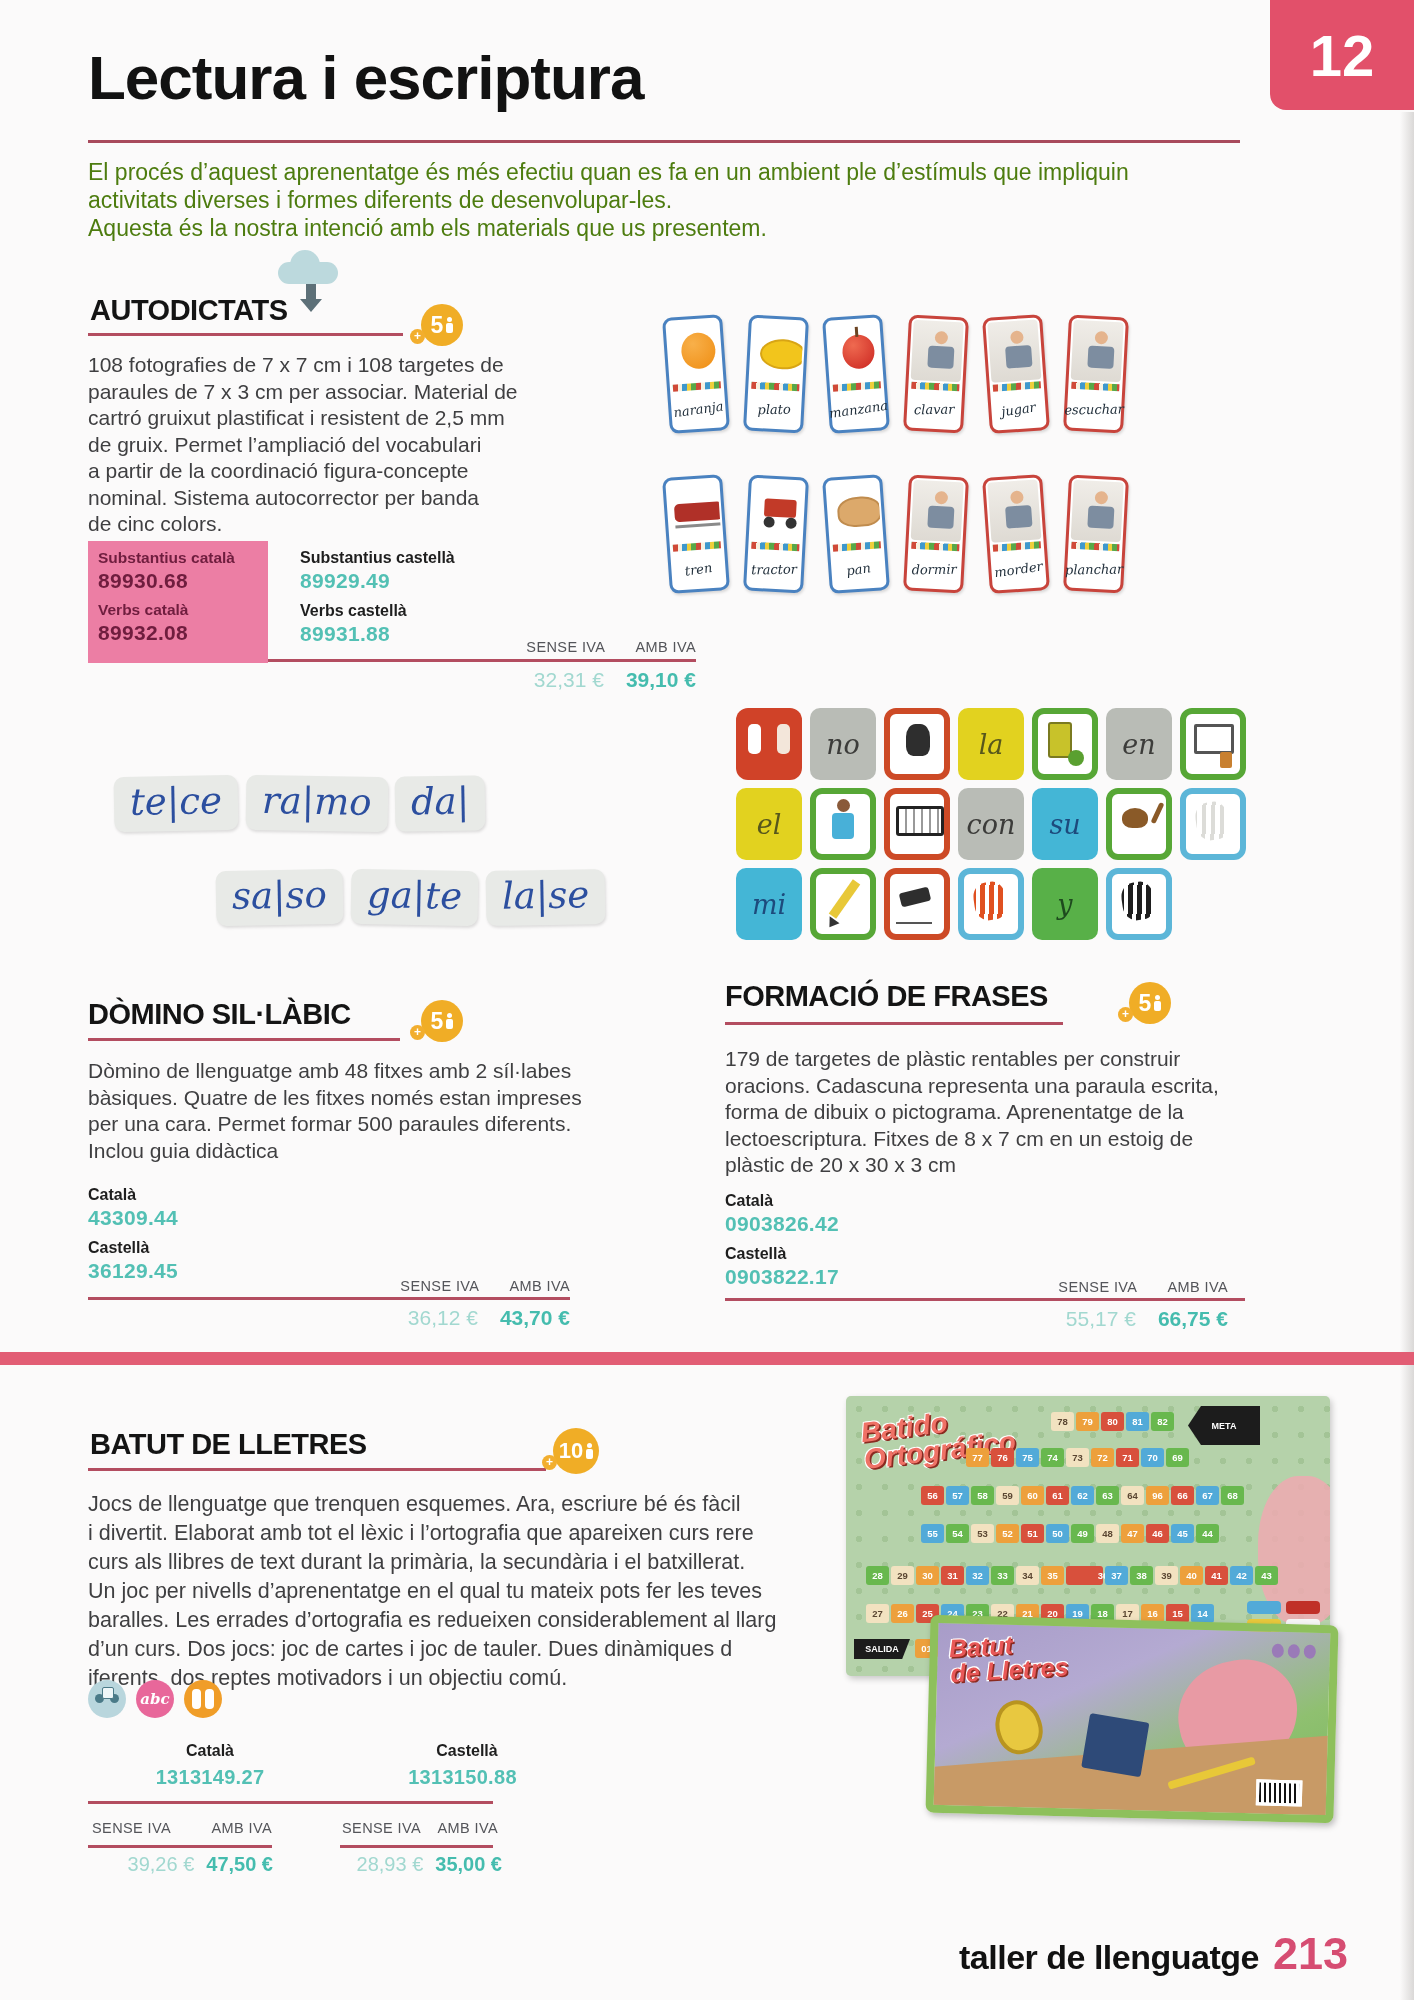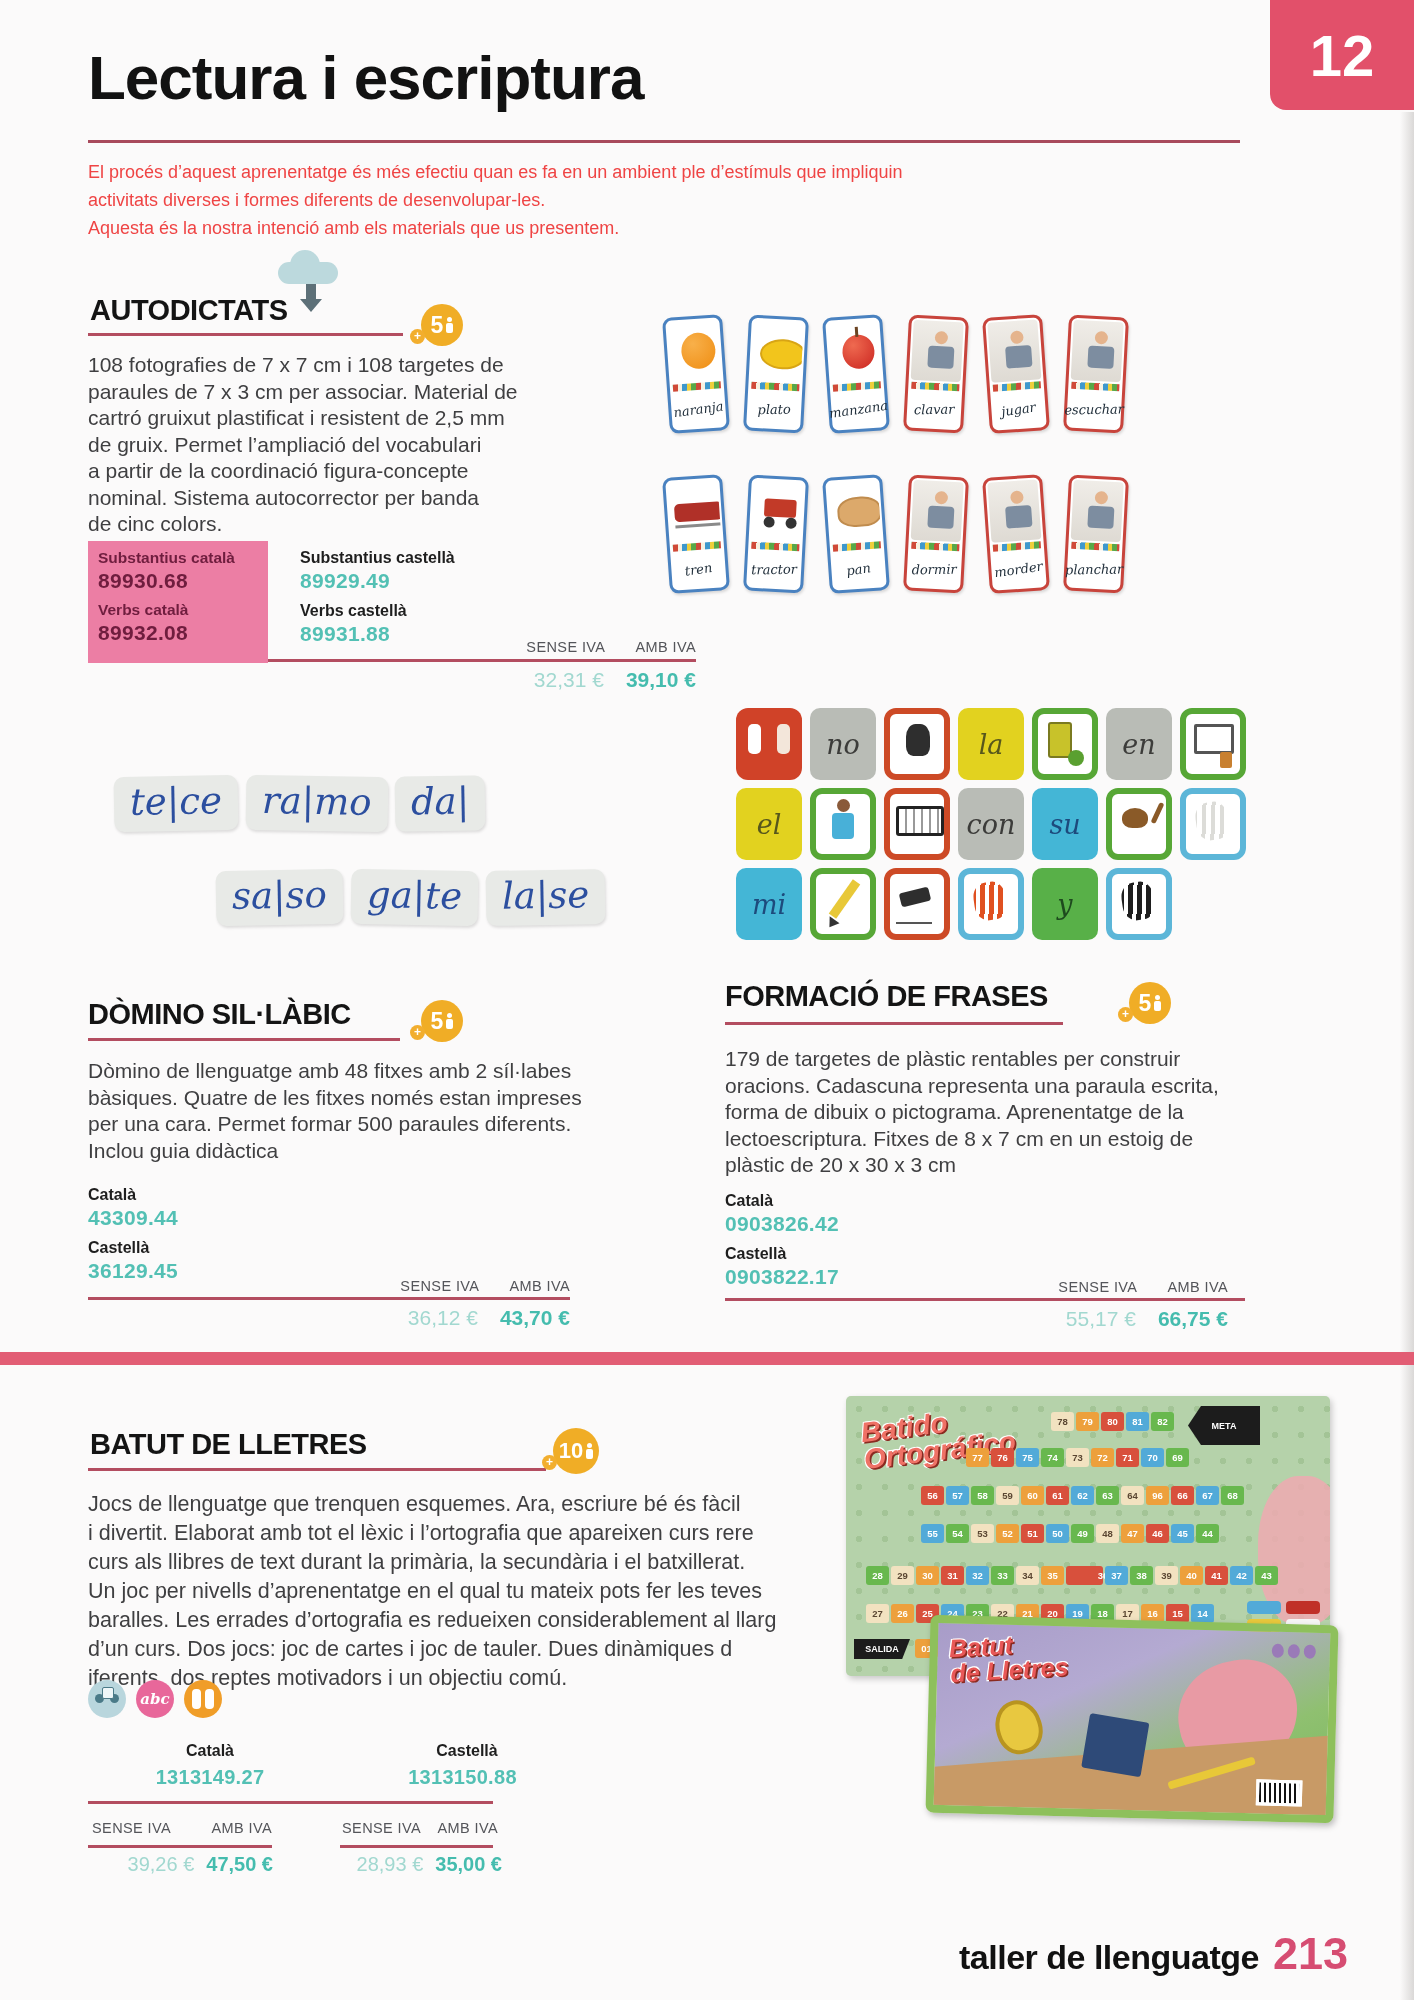--- a/index.html
+++ b/index.html
@@ -10,21 +10,21 @@
   
   .pagenum-box { right:0; top:0; width:144px; height:110px; background:#e2506a; border-bottom-left-radius:16px;
                  display:flex; align-items:center; justify-content:center; color:#fff; font-size:58px; font-weight:bold; }
 
   
   .edge-shadow { right:0; top:112px; width:14px; height:1888px; background:linear-gradient(to right,rgba(0,0,0,0),rgba(120,115,110,.25)); }
 
   
   .page-title { left:88px; top:42px; font-size:62px; font-weight:800; letter-spacing:-1px; color:#121212; }
   .title-rule { left:88px; top:140px; width:1152px; height:3px; background:#a84a5c; }
-  .intro { left:88px; top:158px; font-size:18px; line-height:28px; color:#ef4444; }
+  .intro { left:88px; top:158px; font-size:23px; line-height:28px; color:#4d7c0f; }
 
   
   .sec-title { font-size:29px; font-weight:800; color:#141414; letter-spacing:-0.5px; }
   .sec-rule { height:2.5px; background:#b34d60; }
 
   .t-line { white-space:nowrap; }
   .para { font-size:21px; line-height:26.5px; color:#3f3f41; }
   .para-batut { font-size:21.5px; line-height:29px; color:#3f3f41; }
 
   

